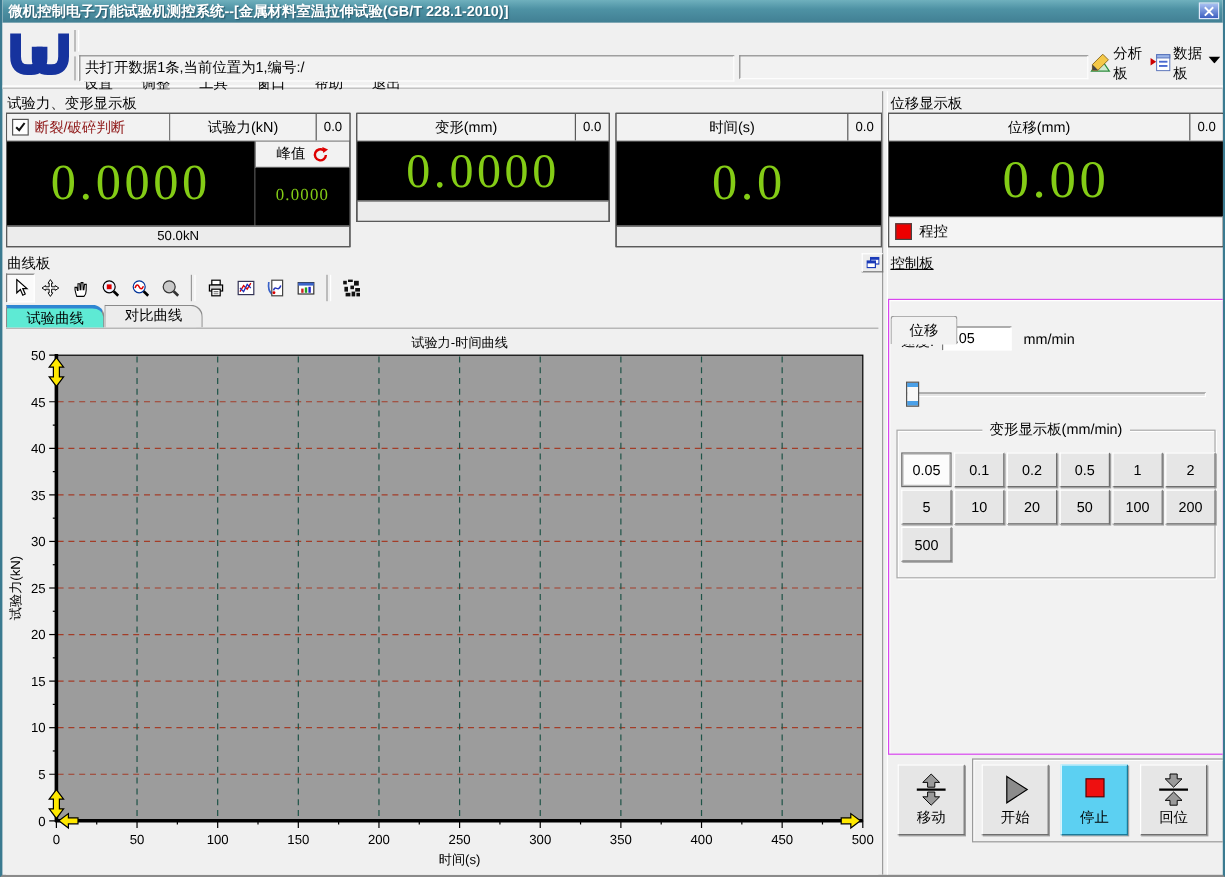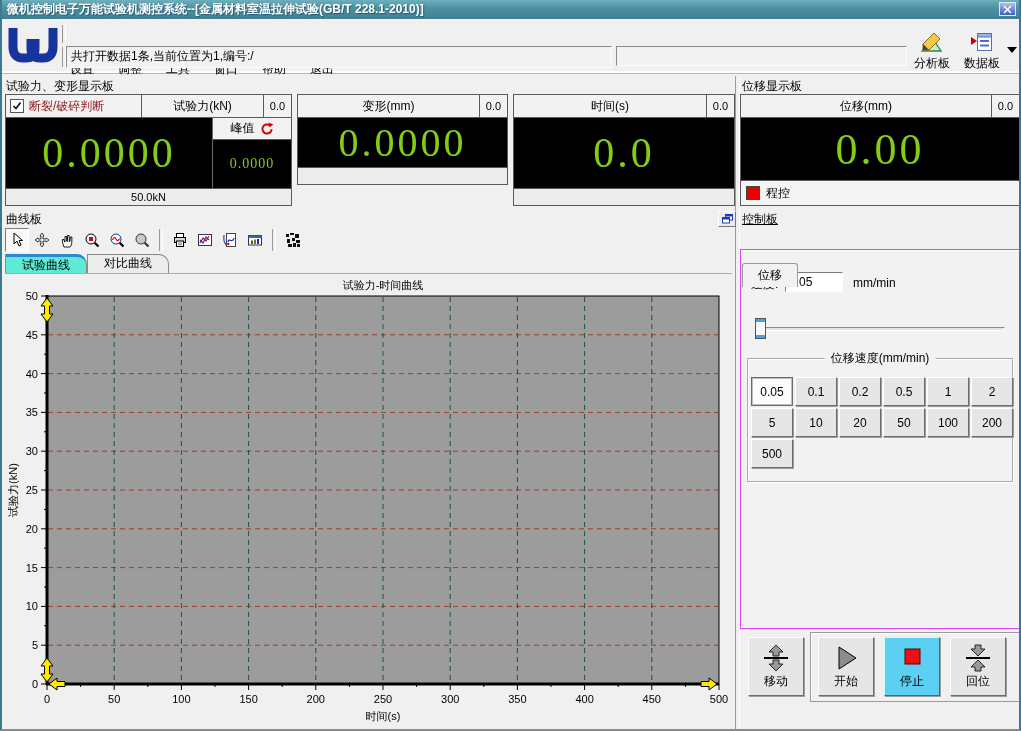--- a/index.html
+++ b/index.html
@@ -16,21 +16,21 @@
     display:flex;align-items:center;justify-content:center;box-sizing:border-box;cursor:default;}
   
   .menuarea{position:absolute;left:0;top:19px;width:100%;height:54px;background:#f0f0f0;
     border-bottom:1px solid #b8b8b8;box-shadow:inset 0 -2px 0 #fcfcfc;}
   .logo{position:absolute;left:3px;top:4px;width:54px;height:46px;}
   .vsep{position:absolute;width:2px;border-left:1px solid #9a9a9a;border-right:1px solid #fff;}
   .menurow{position:absolute;left:66px;top:5px;height:20px;display:flex;align-items:flex-start;gap:20px;margin-top:36px;}
   .menuitem{padding:1px 2px;cursor:default;}
   .statusbox{position:absolute;background:#f2f2f2;border:1px solid;border-color:#8a8a8a #fdfdfd #fdfdfd #8a8a8a;
     box-sizing:border-box;line-height:19px;padding-left:4px;overflow:hidden;white-space:nowrap;}
-  .bigbtn{position:absolute;top:13px;width:48px;height:42px;display:flex;flex-direction:column;
+  .bigbtn{position:absolute;top:13px;width:48px;height:42px;display:flex;flex-direction:row;
     align-items:center;justify-content:flex-start;gap:1px;cursor:default;}
   
   .seclabel{position:absolute;font-size:12px;}
   
   .dpanel{position:absolute;border:1px solid #5a5a5a;background:#000;box-sizing:border-box;display:flex;flex-direction:column;}
   .dhead{height:22px;display:flex;flex:none;background:#f2f2f2;border-bottom:1px solid #5a5a5a;}
   .dcell{display:flex;align-items:center;justify-content:center;background:#f2f2f2;box-sizing:border-box;}
   .dname{flex:1;}
   .drate{width:28px;border-left:1px solid #5a5a5a;font-size:11px;}
   .lcd{font-family:"Liberation Serif","DejaVu Serif",serif;color:#84cc16;letter-spacing:3px;}
@@ -413,21 +413,21 @@
     <span style="position:absolute;left:10px;top:26px;">速度:</span>
     <input class="speedinput" value="0.05" style="">
     <span style="position:absolute;left:112px;top:26px;">mm/min</span>
 
     <div class="slider">
       <div class="slidertrack"></div>
       <div class="sliderhandle"></div>
     </div>
 
     <div class="groupbox">
-      <span class="legend">位移速度(mm/min)</span>
+      <span class="legend">变形显示板(mm/min)</span>
       <div class="speedgrid">
         <div class="btn3d speed-btn sel">0.05</div>
         <div class="btn3d speed-btn">0.1</div>
         <div class="btn3d speed-btn">0.2</div>
         <div class="btn3d speed-btn">0.5</div>
         <div class="btn3d speed-btn">1</div>
         <div class="btn3d speed-btn">2</div>
         <div class="btn3d speed-btn">5</div>
         <div class="btn3d speed-btn">10</div>
         <div class="btn3d speed-btn">20</div>

